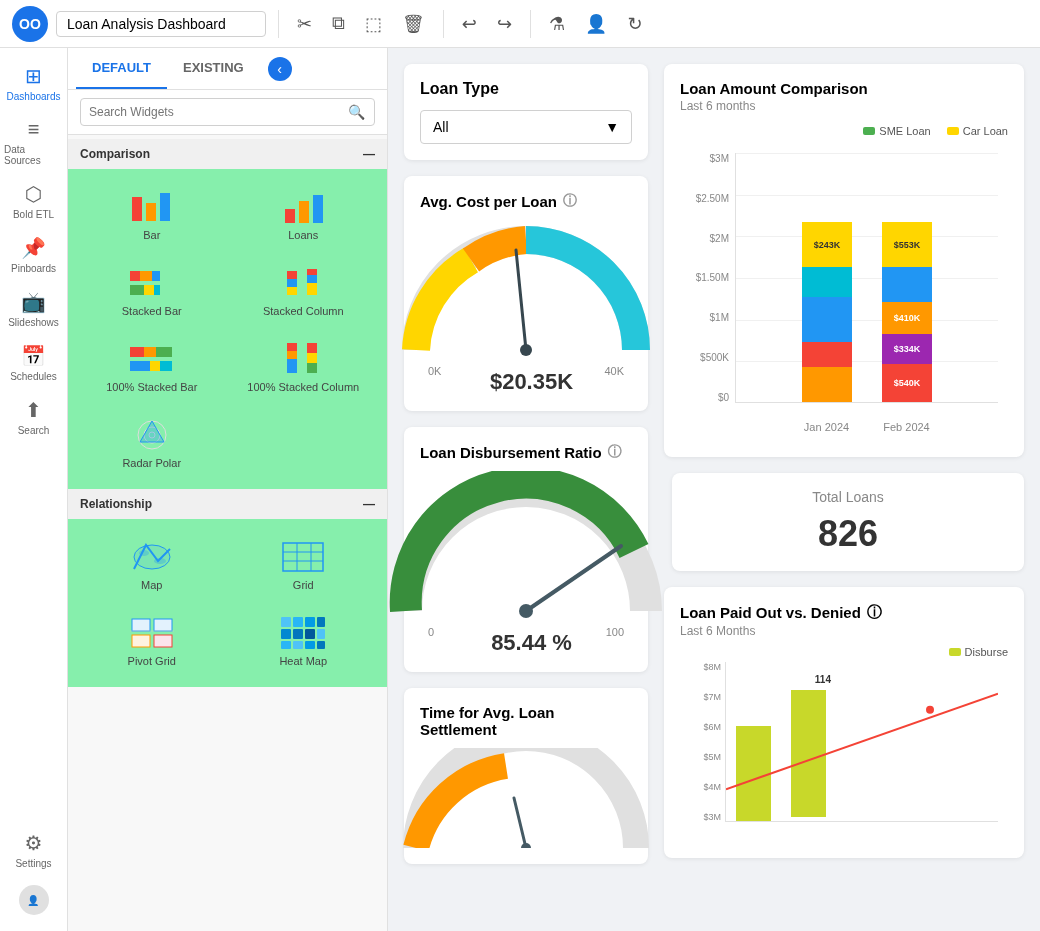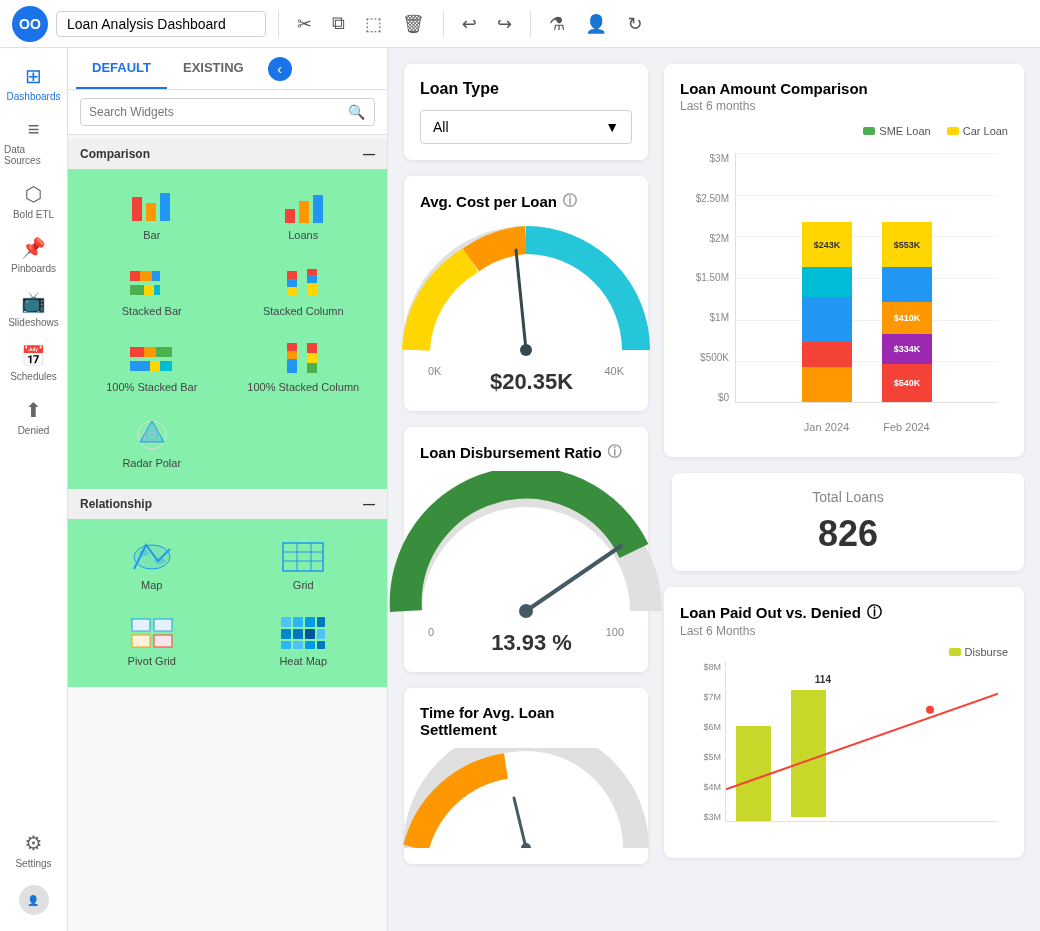--- a/index.html
+++ b/index.html
@@ -146,21 +146,21 @@
       <div class="nav-item">
         <span class="icon">📺</span>
         <span>Slideshows</span>
       </div>
       <div class="nav-item">
         <span class="icon">📅</span>
         <span>Schedules</span>
       </div>
       <div class="nav-item">
         <span class="icon">⬆</span>
-        <span>Denied</span>
+        <span>Search</span>
       </div>
       <div class="nav-spacer"></div>
       <div class="nav-item">
         <span class="icon">⚙</span>
         <span>Settings</span>
       </div>
       <div class="nav-item">
         <span style="width:30px;height:30px;background:#e0e0e0;border-radius:50%;overflow:hidden;display:flex;align-items:center;justify-content:center;">👤</span>
       </div>
     </div>
@@ -373,21 +373,21 @@
 
               <path d="M 20 140 A 120 120 0 0 1 248 80" fill="none" stroke="#388e3c" stroke-width="32"></path>
 
               <line x1="140" y1="140" x2="235" y2="75" stroke="#455a64" stroke-width="4" stroke-linecap="round"></line>
               <circle cx="140" cy="140" r="7" fill="#455a64"></circle>
             </svg>
             <div class="gauge-labels">
               <span>0</span>
               <span>100</span>
             </div>
-            <div class="gauge-value">13.93 %</div>
+            <div class="gauge-value">85.44 %</div>
           </div>
         </div>
 
         <div class="card gauge-card">
           <div class="card-title">Time for Avg. Loan Settlement</div>
           <div class="gauge-container">
             <svg width="260" height="100" class="gauge-svg">
 
               <path d="M 20 100 A 110 110 0 0 1 240 100" fill="none" stroke="#e0e0e0" stroke-width="26"></path>
 

